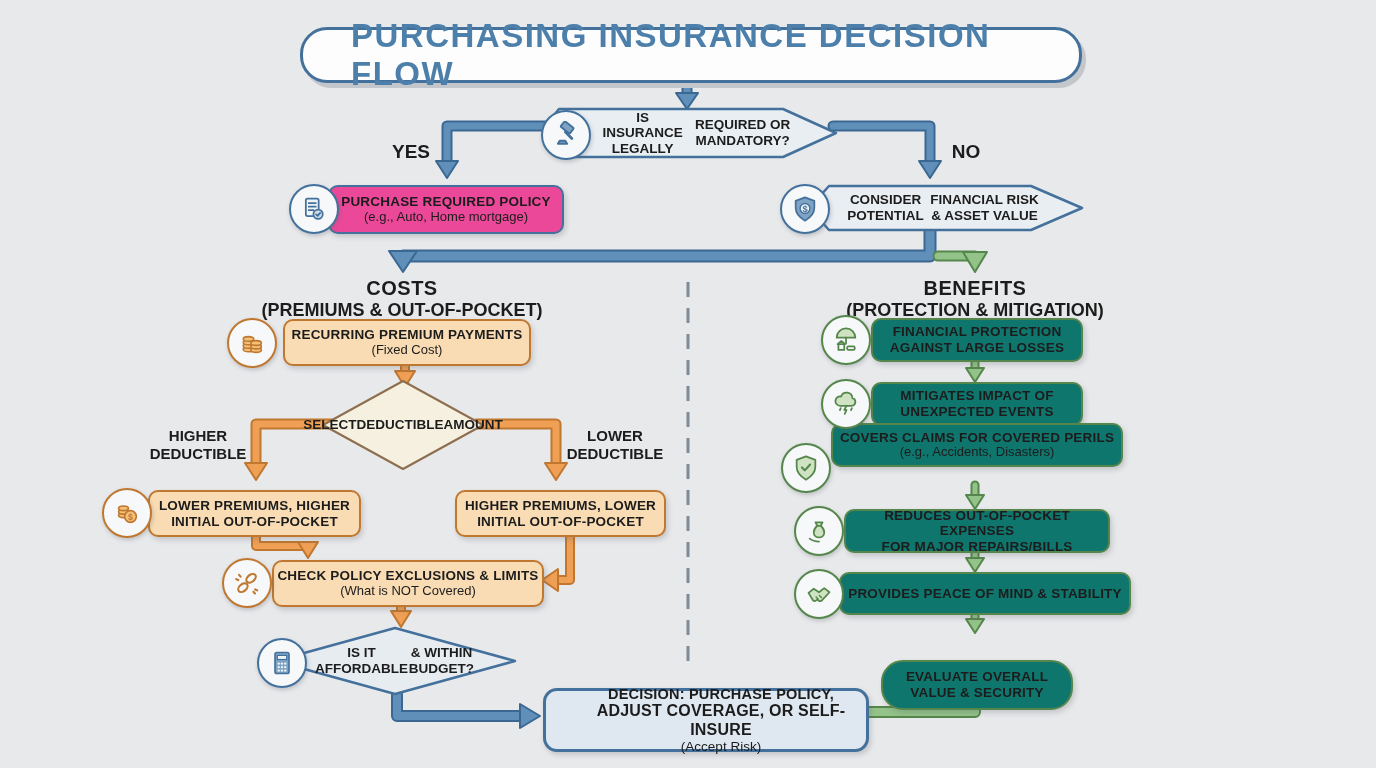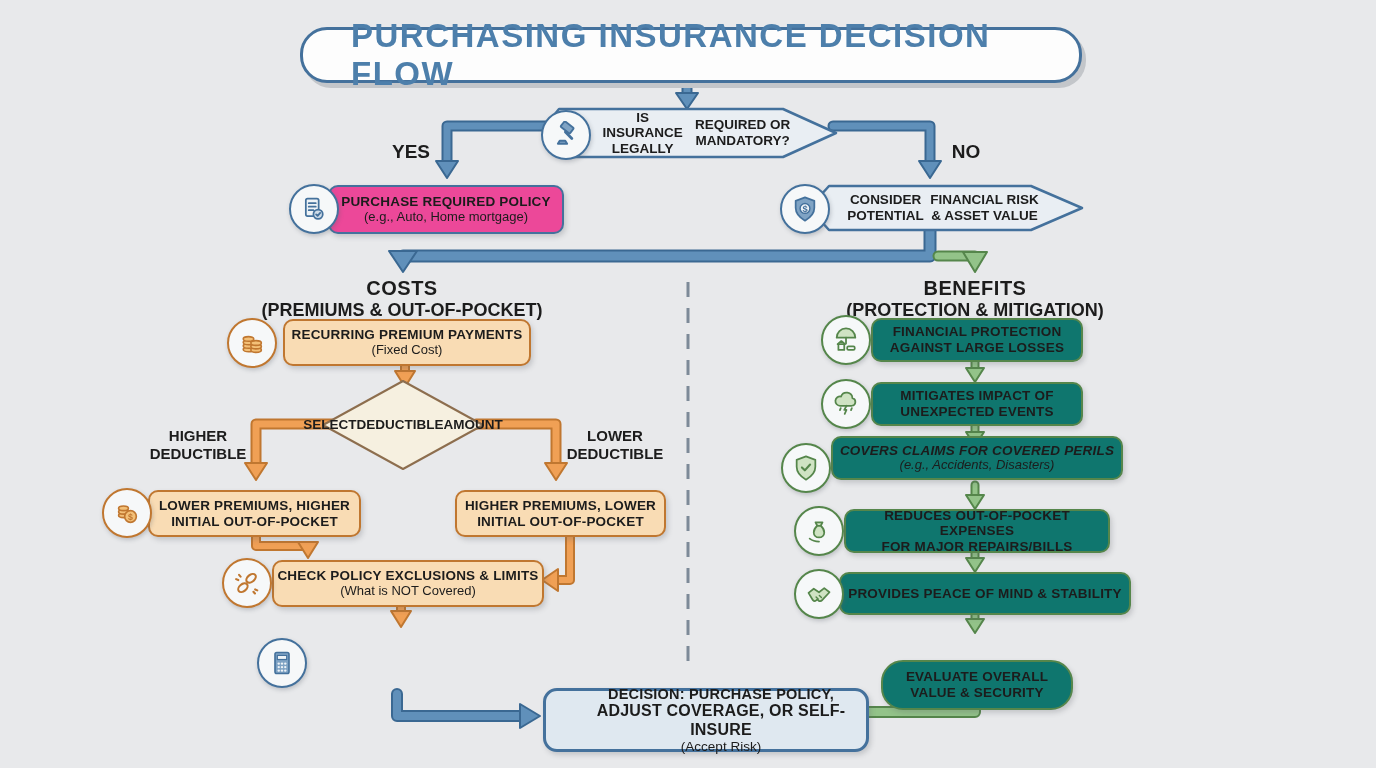--- a/index.html
+++ b/index.html
@@ -288,20 +288,29 @@
   <div class="icon-circle ic-orange" style="left:222px;top:558px;">
     <svg width="28" height="28" viewBox="0 0 24 24">
       <g fill="none" stroke="#c07730" stroke-width="1.8" stroke-linecap="round">
         <ellipse cx="15.5" cy="8" rx="4.6" ry="3" transform="rotate(-40 15.5 8)"></ellipse>
         <ellipse cx="8.5" cy="16" rx="4.6" ry="3" transform="rotate(-40 8.5 16)"></ellipse>
         <path d="M4.5 9.5l-1.8-.8M6.5 6.5L5.2 5M19 17.5l1.8.8M17.5 19.5l1.3 1.5"></path>
       </g>
     </svg>
   </div>
 
+  <div class="node shape-node" style="left:272px;top:625px;width:246px;height:72px;">
+    <svg class="shape" width="246" height="72">
+      <polygon points="3,36 123,3 243,36 123,69" fill="#e7ecf1" stroke="#44719c" stroke-width="2.5" stroke-linejoin="round"></polygon>
+    </svg>
+    <div class="shape-text" style="left:43px;top:8px;width:160px;height:56px;">
+      <span class="l1">IS IT AFFORDABLE</span>
+      <span class="l1">&amp; WITHIN BUDGET?</span>
+    </div>
+  </div>
   <div class="icon-circle ic-blue" style="left:257px;top:638px;">
     <svg width="28" height="28" viewBox="0 0 24 24">
       <g stroke="#44719c" stroke-width="1.4" stroke-linecap="round">
         <rect x="6" y="3" width="12" height="18" rx="1.5" fill="#7fa3c4"></rect>
         <rect x="8" y="5.5" width="8" height="3.5" fill="#eef3f7" stroke-width="1"></rect>
         <g fill="#eef3f7" stroke="none">
           <circle cx="9.2" cy="12.5" r="1"></circle>
             <circle cx="12" cy="12.5" r="1"></circle>
             <circle cx="14.8" cy="12.5" r="1"></circle>
           <circle cx="9.2" cy="15.5" r="1"></circle>
@@ -338,21 +347,21 @@
   <div class="icon-circle ic-green" style="left:821px;top:379px;">
     <svg width="28" height="28" viewBox="0 0 24 24">
       <g fill="#cfe3c3" stroke="#55864b" stroke-width="1.5" stroke-linecap="round" stroke-linejoin="round">
         <path d="M7 13.5a4 4 0 1 1 .8-7.9A5 5 0 0 1 17.5 7a3.3 3.3 0 0 1-.5 6.5z"></path>
         <path d="M12.5 13.5l-2 3.6h1.9l-1.5 3.4" fill="none"></path>
         <path d="M7.5 15.5l-.7 1.8M17 15.5l-.7 1.8" fill="none"></path>
       </g>
     </svg>
   </div>
 
-  <div class="node box green-box" style="left:831px;top:436px;width:288px;height:40px;font-style:italic;">
+  <div class="node box green-box" style="left:831px;top:423px;width:288px;height:40px;">
     <span class="l1">COVERS CLAIMS FOR COVERED PERILS</span>
     <span class="l2">(e.g., Accidents, Disasters)</span>
   </div>
   <div class="icon-circle ic-green" style="left:781px;top:443px;">
     <svg width="28" height="28" viewBox="0 0 24 24">
       <path d="M12 2l8 3v6c0 5-3.5 8.5-8 11-4.5-2.5-8-6-8-11V5z" fill="#cfe3c3" stroke="#55864b" stroke-width="1.5" stroke-linejoin="round"></path>
       <path d="M8.5 11.5l2.5 2.5 4.5-5" fill="none" stroke="#55864b" stroke-width="1.8" stroke-linecap="round" stroke-linejoin="round"></path>
     </svg>
   </div>
 

